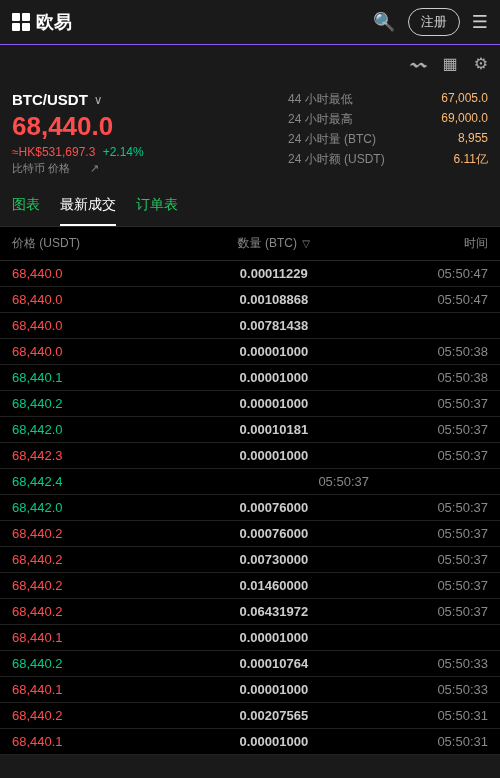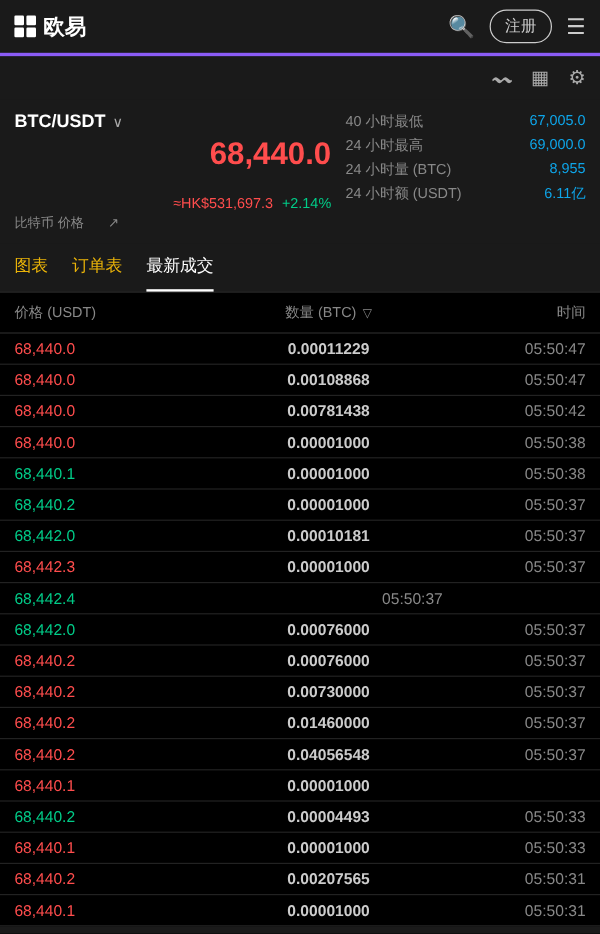--- a/index.html
+++ b/index.html
@@ -12,21 +12,21 @@
       overflow-x: hidden;
     }
 
     
     .header {
       display: flex;
       align-items: center;
       justify-content: space-between;
       padding: 8px 12px;
       background: #1a1a1a;
-      border-bottom: 3px solid #8b5cf6;
+      border-bottom: 1px solid #8b5cf6;
     }
     .logo {
       display: flex;
       align-items: center;
       gap: 6px;
     }
     .logo-icon {
       display: grid;
       grid-template-columns: 1fr 1fr;
       gap: 2px;
@@ -76,21 +76,20 @@
       font-size: 16px;
       cursor: pointer;
     }
 
     
     .market-info {
       display: flex;
       padding: 10px 12px;
       background: #1a1a1a;
       gap: 12px;
-      text-align: right;
     }
     .market-left {
       flex: 1;
     }
     .pair-row {
       display: flex;
       align-items: center;
       gap: 6px;
       margin-bottom: 4px;
     }
@@ -105,21 +104,21 @@
     }
     .price-big {
       color: #ff4d4d;
       font-size: 26px;
       font-weight: bold;
       line-height: 1.1;
     }
     .price-hk {
       color: #ff4d4d;
       font-size: 12px;
-      margin-top: 19px;
+      margin-top: 4px;
     }
     .price-hk .change {
       color: #00cc88;
       margin-left: 4px;
     }
     .price-label {
       color: #888888;
       font-size: 11px;
       margin-top: 2px;
       display: flex;
@@ -134,35 +133,35 @@
     }
     .stat-row {
       display: flex;
       justify-content: space-between;
       font-size: 12px;
     }
     .stat-label {
       color: #888888;
     }
     .stat-value {
-      color: #0ea5e9;
+      color: #fdba74;
     }
 
     
     .tabs {
       display: flex;
       padding: 0 12px;
       border-bottom: 1px solid #2a2a2a;
       background: #1a1a1a;
       gap: 20px;
     }
     .tab {
       padding: 10px 0;
       font-size: 14px;
-      color: #eab308;
+      color: #22c55e;
       cursor: pointer;
       border-bottom: 2px solid transparent;
       white-space: nowrap;
     }
     .tab.active {
       color: #ffffff;
       border-bottom: 2px solid #ffffff;
     }
 
     
@@ -251,43 +250,43 @@
       <span class="change">+2.14%</span>
     </div>
     <div class="price-label">
       <span>比特币 价格</span>
       <span>↗</span>
     </div>
   </div>
   <div class="market-right">
 
   <div class="stat-row">
-      <span class="stat-label">40 小时最低</span>
+      <span class="stat-label">44 小时最低</span>
       <span class="stat-value">67,005.0</span>
     </div>
       <div class="stat-row">
       <span class="stat-label">24 小时最高</span>
       <span class="stat-value">69,000.0</span>
     </div>
       <div class="stat-row">
       <span class="stat-label">24 小时量 (BTC)</span>
       <span class="stat-value">8,955</span>
     </div>
       <div class="stat-row">
       <span class="stat-label">24 小时额 (USDT)</span>
       <span class="stat-value">6.11亿</span>
     </div>
     </div>
 </div>
 
 <div class="tabs">
 
 <div class="tab">图表</div>
+    <div class="tab active">最新成交</div>
     <div class="tab">订单表</div>
-    <div class="tab active">最新成交</div>
   </div>
 
 <div class="trade-table">
   <div class="table-header">
     <span class="col-header">价格 (USDT)</span>
     <span class="col-header">数量 (BTC) <span class="filter-icon">▽</span></span>
     <span class="col-header">时间</span>
   </div>
   <div id="trade-rows">
       <div class="trade-row">
@@ -296,21 +295,20 @@
       <span class="col-time">05:50:47</span>
     </div>
       <div class="trade-row">
       <span class="col-price red">68,440.0</span>
       <span class="col-qty">0.00108868</span>
       <span class="col-time">05:50:47</span>
     </div>
       <div class="trade-row">
       <span class="col-price red">68,440.0</span>
       <span class="col-qty">0.00781438</span>
-      <span class="col-time">05:50:42</span>
     </div>
       <div class="trade-row">
       <span class="col-price red">68,440.0</span>
       <span class="col-qty">0.00001000</span>
       <span class="col-time">05:50:38</span>
     </div>
       <div class="trade-row">
       <span class="col-price green">68,440.1</span>
       <span class="col-qty">0.00001000</span>
       <span class="col-time">05:50:38</span>
@@ -349,30 +347,30 @@
       <span class="col-qty">0.00730000</span>
       <span class="col-time">05:50:37</span>
     </div>
       <div class="trade-row">
       <span class="col-price red">68,440.2</span>
       <span class="col-qty">0.01460000</span>
       <span class="col-time">05:50:37</span>
     </div>
       <div class="trade-row">
       <span class="col-price red">68,440.2</span>
-      <span class="col-qty">0.04056548</span>
+      <span class="col-qty">0.06431972</span>
       <span class="col-time">05:50:37</span>
     </div>
       <div class="trade-row">
       <span class="col-price red">68,440.1</span>
       <span class="col-qty">0.00001000</span>
     </div>
       <div class="trade-row">
       <span class="col-price green">68,440.2</span>
-      <span class="col-qty">0.00004493</span>
+      <span class="col-qty">0.00010764</span>
       <span class="col-time">05:50:33</span>
     </div>
       <div class="trade-row">
       <span class="col-price red">68,440.1</span>
       <span class="col-qty">0.00001000</span>
       <span class="col-time">05:50:33</span>
     </div>
       <div class="trade-row">
       <span class="col-price red">68,440.2</span>
       <span class="col-qty">0.00207565</span>

